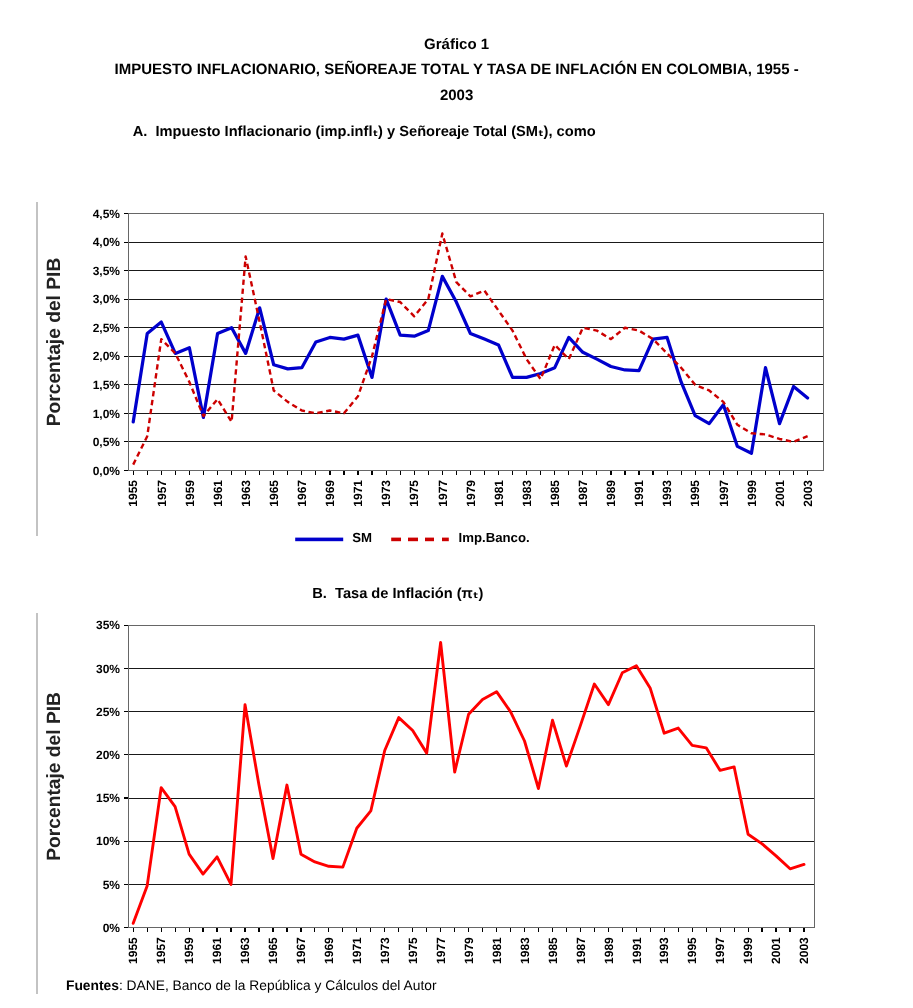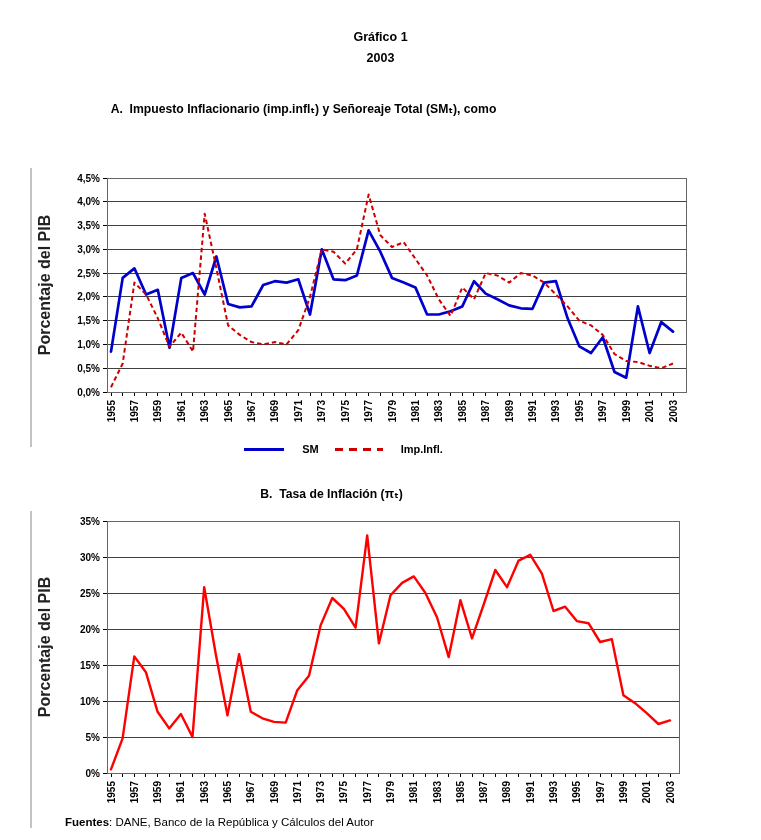--- a/index.html
+++ b/index.html
@@ -25,34 +25,35 @@
   .plot-border{fill:none;stroke:#666;stroke-width:1;shape-rendering:crispEdges;}
   .obj-edge{stroke:#c3c3c3;stroke-width:1.5;shape-rendering:crispEdges;}
   .tick{font-family:"Liberation Sans","DejaVu Sans",sans-serif;font-size:10px;font-weight:bold;fill:#000;}
   .axis-title{font-family:"Liberation Sans","DejaVu Sans",sans-serif;font-size:16px;font-weight:bold;fill:#222;}
   .legend{
     position:absolute;top:440px;left:0;width:761px;height:18px;
     display:flex;justify-content:center;align-items:center;gap:16px;
     transform:translateX(-37px);
     font-size:11px;font-weight:bold;
   }
-  .leg-item{display:flex;align-items:center;gap:18px;}
+  .leg-item{display:flex;align-items:center;gap:8px;}
   .leg-swatch-solid{display:inline-block;width:40px;height:3px;background:#0000CC;}
   .leg-swatch-dashed{
     display:inline-block;width:48px;height:3px;
     background:repeating-linear-gradient(90deg,#CC0000 0 8px,transparent 8px 14px);
   }
-  .footer{position:absolute;top:816px;left:65px;font-size:11.5px;}
+  .footer{position:absolute;top:816px;left:55px;font-size:11.5px;}
   .footer b{font-weight:bold;}
 </style>
 </head>
 <body>
 
 <div class="title-block">
   <div>Gráfico 1</div>
+  <div>IMPUESTO INFLACIONARIO, SEÑOREAJE TOTAL Y TASA DE INFLACIÓN EN COLOMBIA, 1955 -</div>
   <div>2003</div>
 </div>
 
 <div class="panel-title" id="panelA-title">
   <div>A.&nbsp; Impuesto Inflacionario (imp.inflₜ) y Señoreaje Total (SMₜ), como</div>
 </div>
 
 <svg id="svgA" class="chart" width="761" height="300">
     <line x1="107" x2="686" y1="232" y2="232" class="grid"></line>
     <line x1="103" x2="107" y1="232" y2="232" class="tickmark"></line>
@@ -165,21 +166,21 @@
     <text x="50" y="125" text-anchor="middle" class="axis-title" transform="rotate(-90 50 125)">Porcentaje del PIB</text>
   </svg>
 
 <div class="legend">
   <span class="leg-item">
     <span class="leg-swatch-solid"></span>
     <span>SM</span>
   </span>
   <span class="leg-item">
     <span class="leg-swatch-dashed"></span>
-    <span>Imp.Infl.</span>
+    <span>Imp.Banco.</span>
   </span>
 </div>
 
 <div class="panel-title" id="panelB-title">B.&nbsp; Tasa de Inflación (πₜ)</div>
 
 <svg id="svgB" class="chart" width="761" height="335">
     <line x1="107" x2="679" y1="268" y2="268" class="grid"></line>
     <line x1="103" x2="107" y1="268" y2="268" class="tickmark"></line>
     <text x="100" y="271.5" text-anchor="end" class="tick">0%</text>
     <line x1="107" x2="679" y1="232" y2="232" class="grid"></line>

